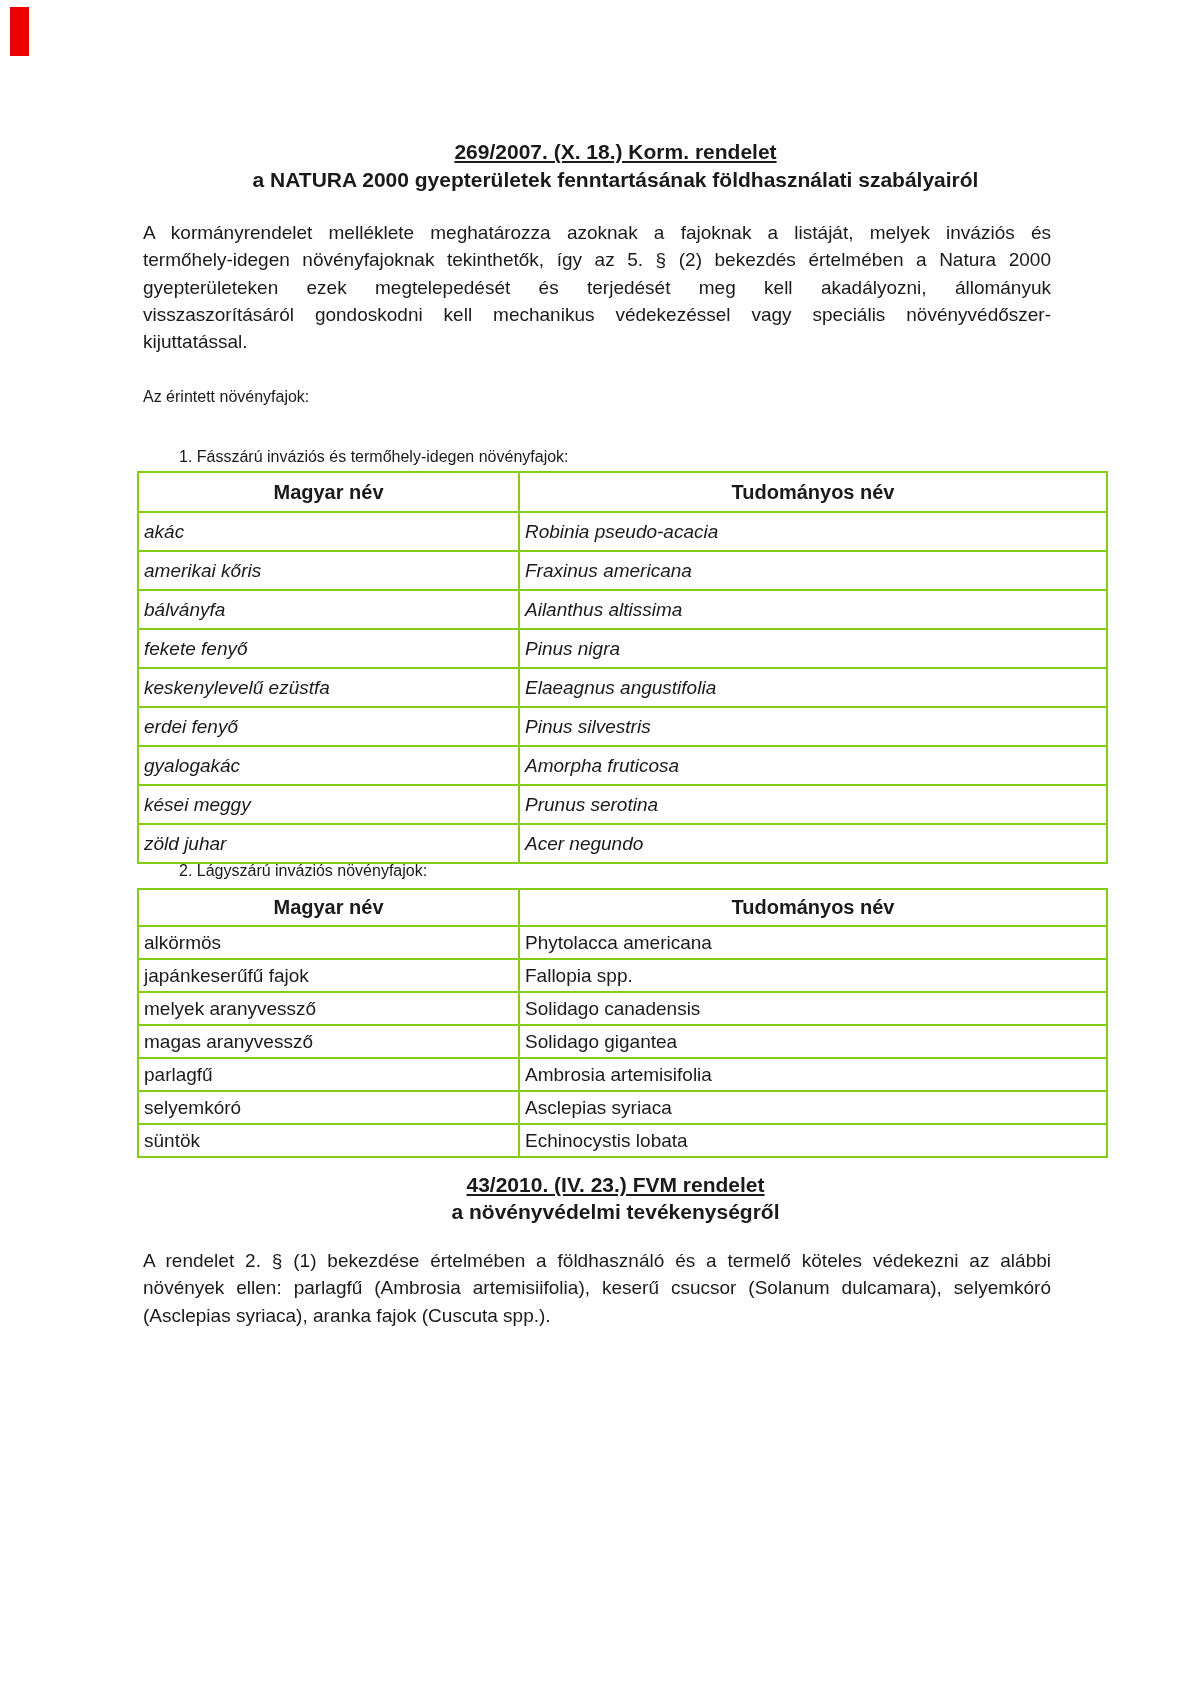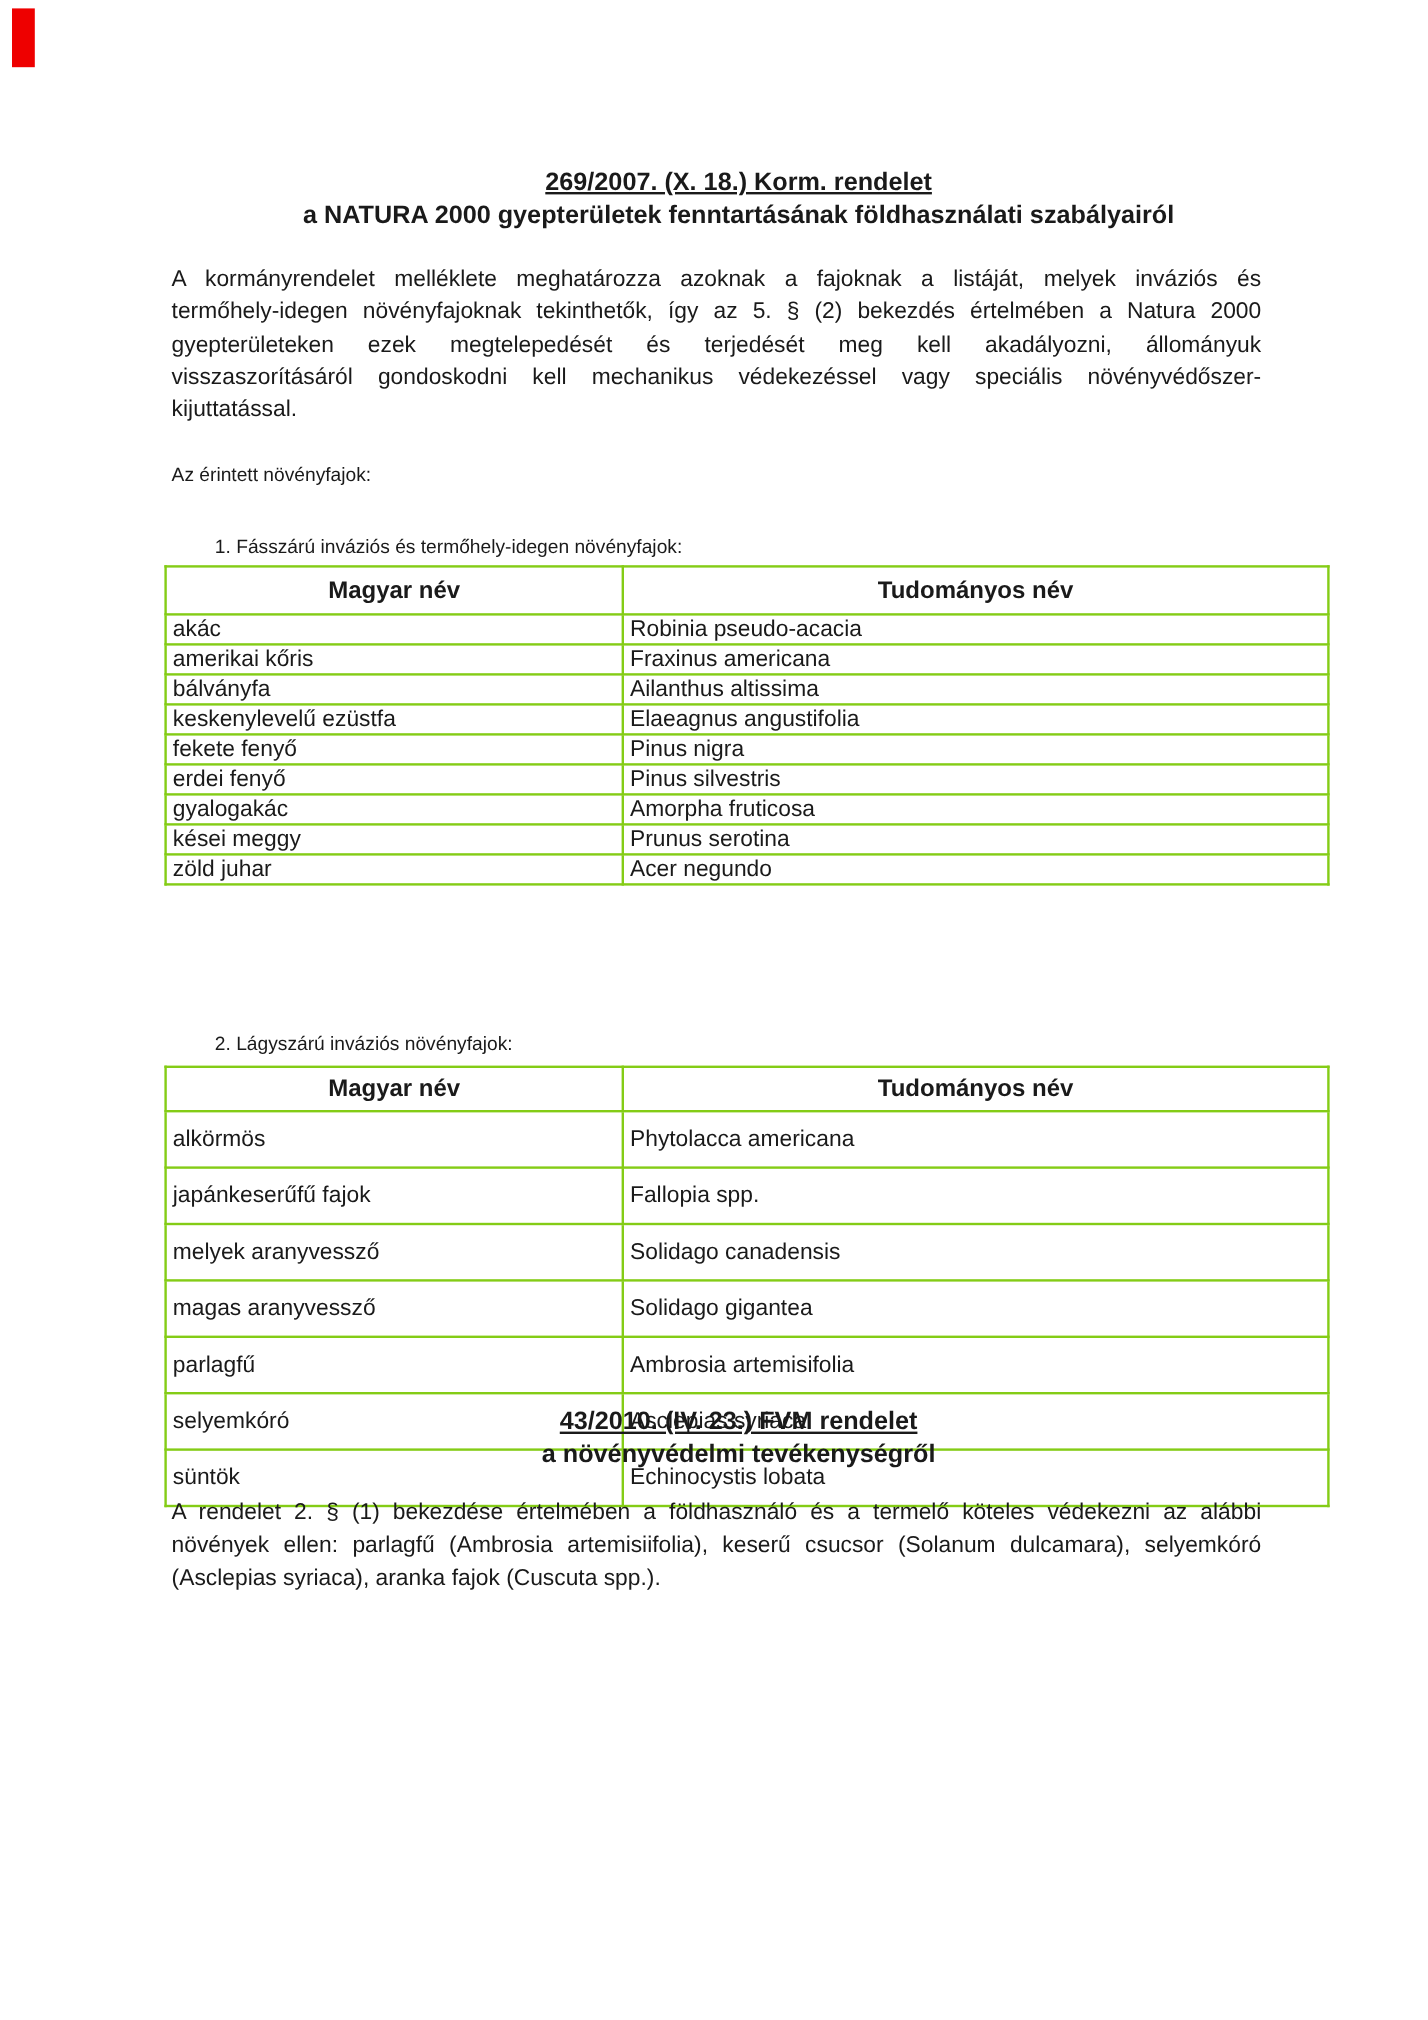--- a/index.html
+++ b/index.html
@@ -79,23 +79,23 @@
     padding: 0;
   }
   table.species td {
     text-align: left;
     padding: 0 0 0 5px;
     vertical-align: middle;
   }
   col.c1 { width: 381px; }
   col.c2 { width: 588px; }
   #table-1 tr.hdr    { height: 40px; }
-  #table-1 tr.datarw { height: 25px; }
+  #table-1 tr.datarw { height: 39px; font-style: italic; }
   #table-2 tr.hdr    { height: 37px; }
-  #table-2 tr.datarw { height: 47px; margin-top: 39px; }
+  #table-2 tr.datarw { height: 33px; margin-top: 39px; }
 </style>
 </head>
 <body>
 
 <div id="page">
 
   <div class="red-mark"></div>
 
   <div class="title-block" id="title-block-1">
     <div class="title-underlined">269/2007. (X. 18.) Korm. rendelet</div>
@@ -132,26 +132,26 @@
         </tr>
         <tr class="datarw">
           <td>amerikai kőris</td>
           <td>Fraxinus americana</td>
         </tr>
         <tr class="datarw">
           <td>bálványfa</td>
           <td>Ailanthus altissima</td>
         </tr>
         <tr class="datarw">
+          <td>fekete fenyő</td>
+          <td>Pinus nigra</td>
+        </tr>
+        <tr class="datarw">
           <td>keskenylevelű ezüstfa</td>
           <td>Elaeagnus angustifolia</td>
-        </tr>
-        <tr class="datarw">
-          <td>fekete fenyő</td>
-          <td>Pinus nigra</td>
         </tr>
         <tr class="datarw">
           <td>erdei fenyő</td>
           <td>Pinus silvestris</td>
         </tr>
         <tr class="datarw">
           <td>gyalogakác</td>
           <td>Amorpha fruticosa</td>
         </tr>
         <tr class="datarw">

